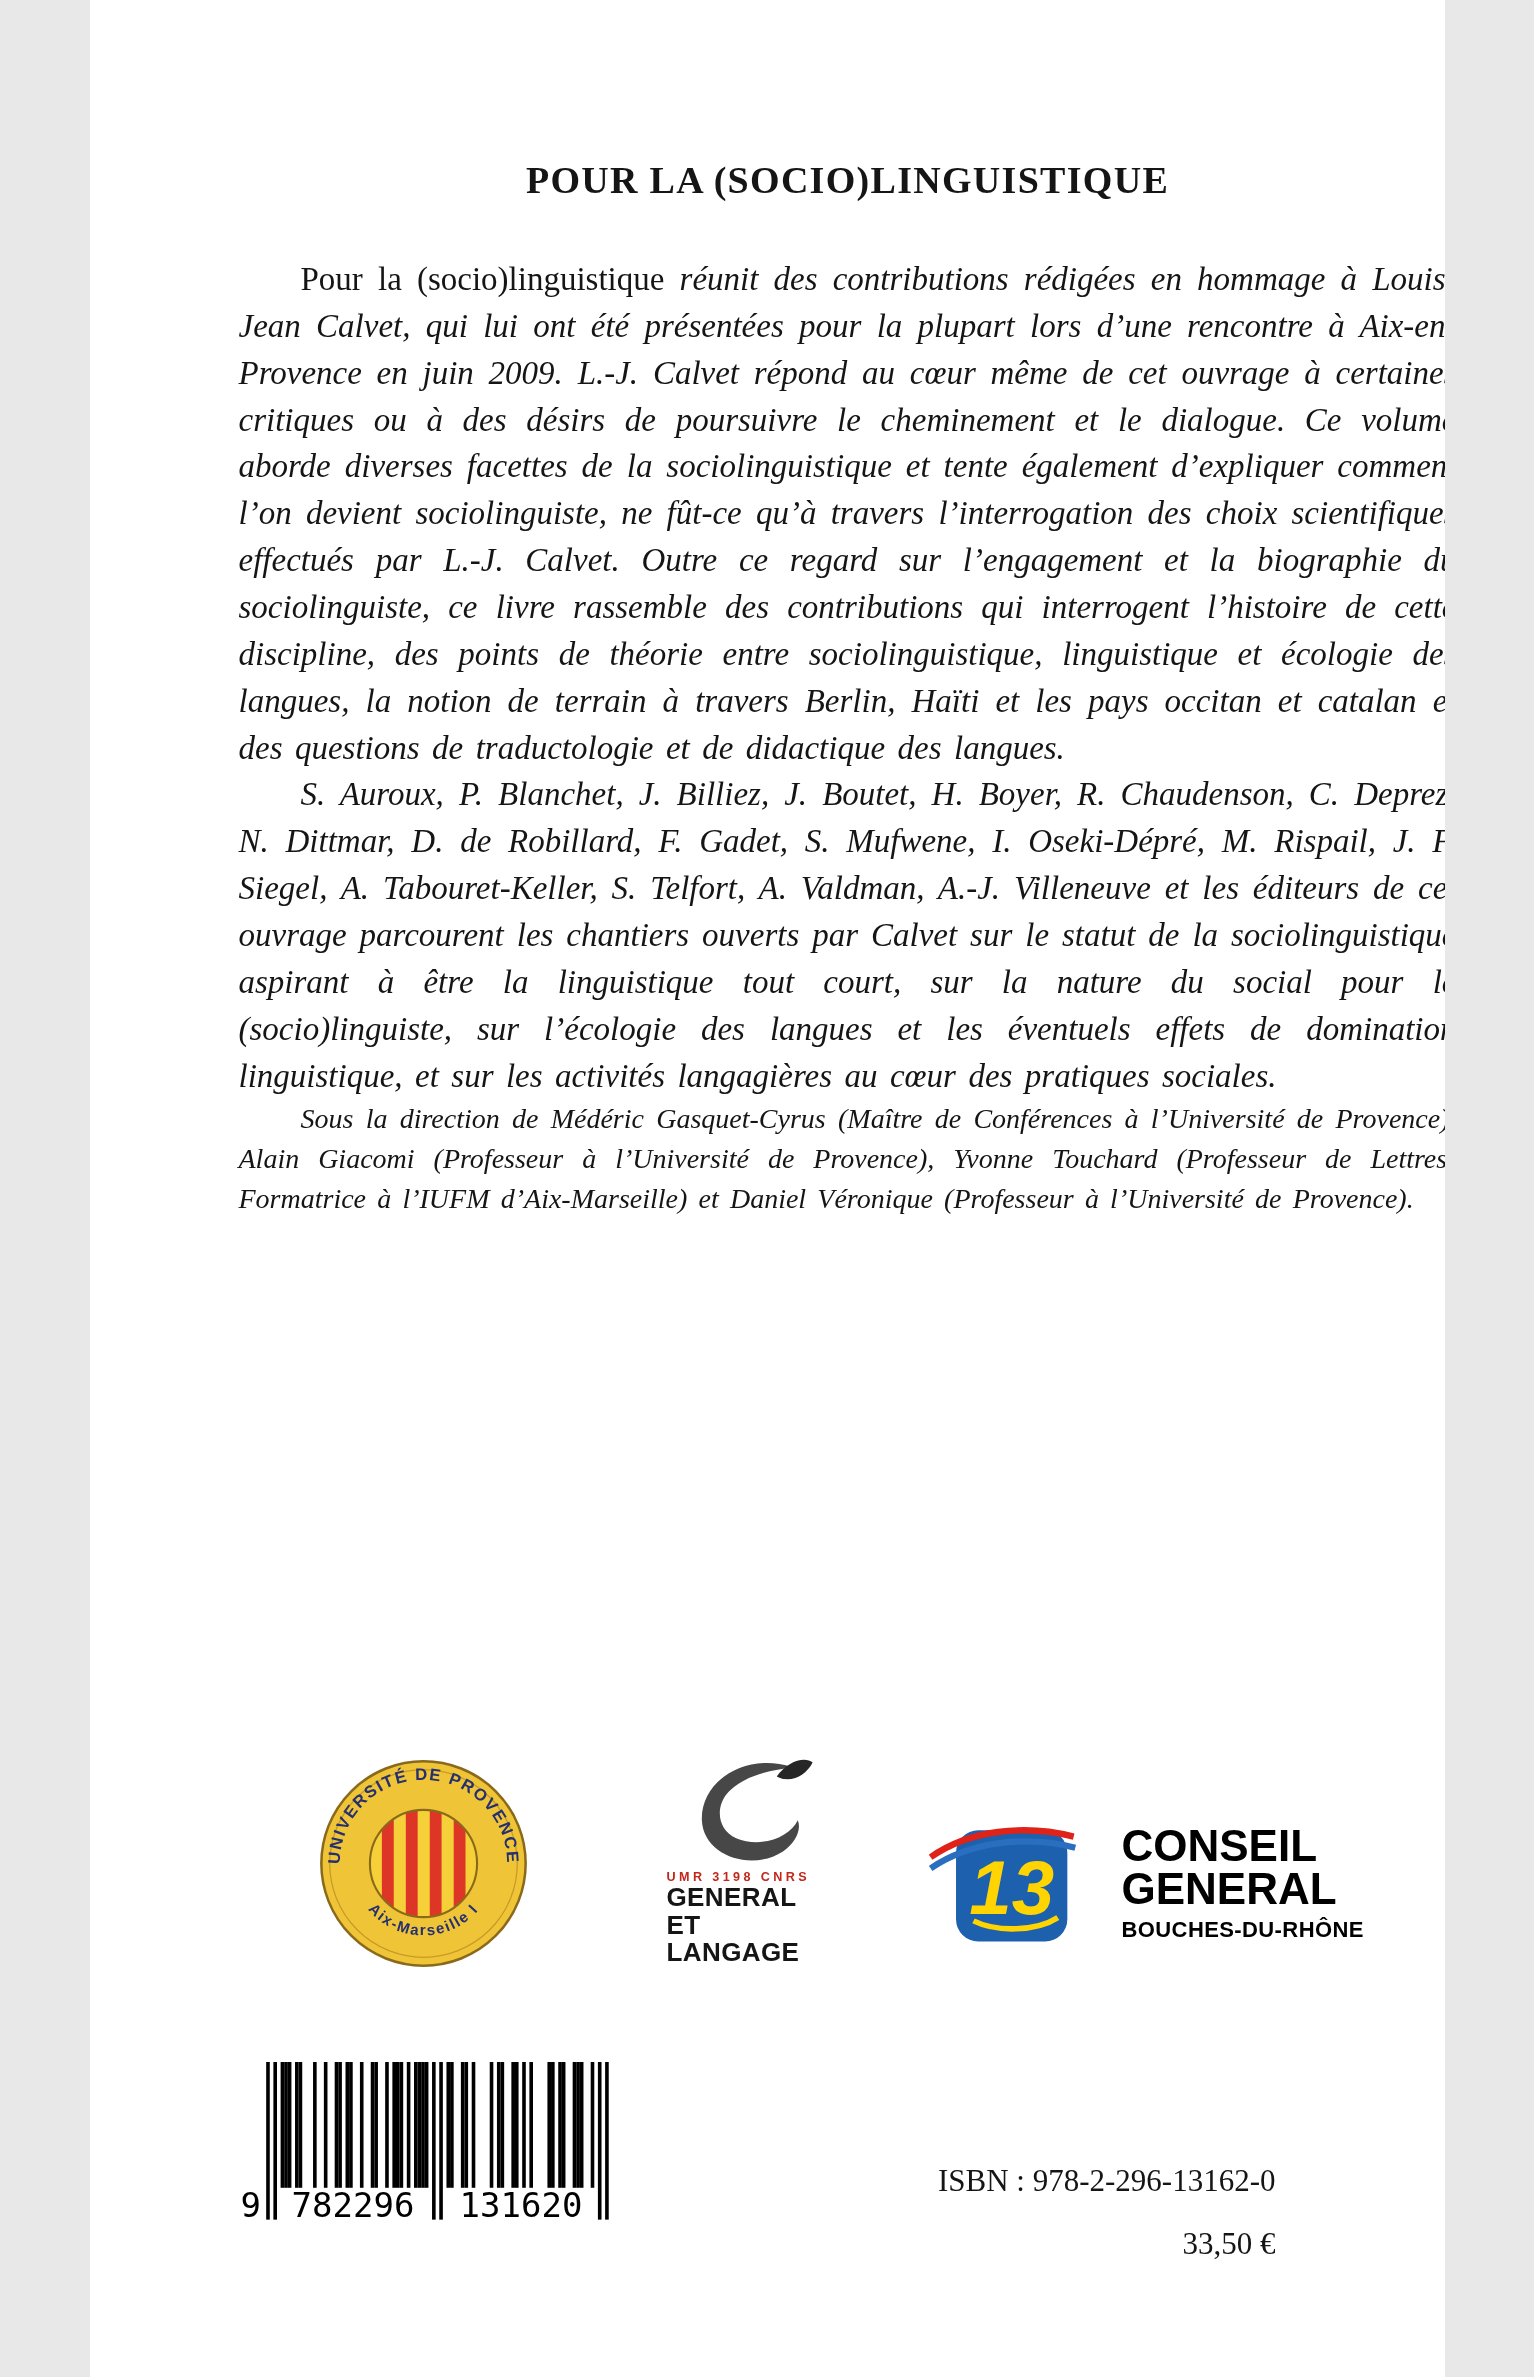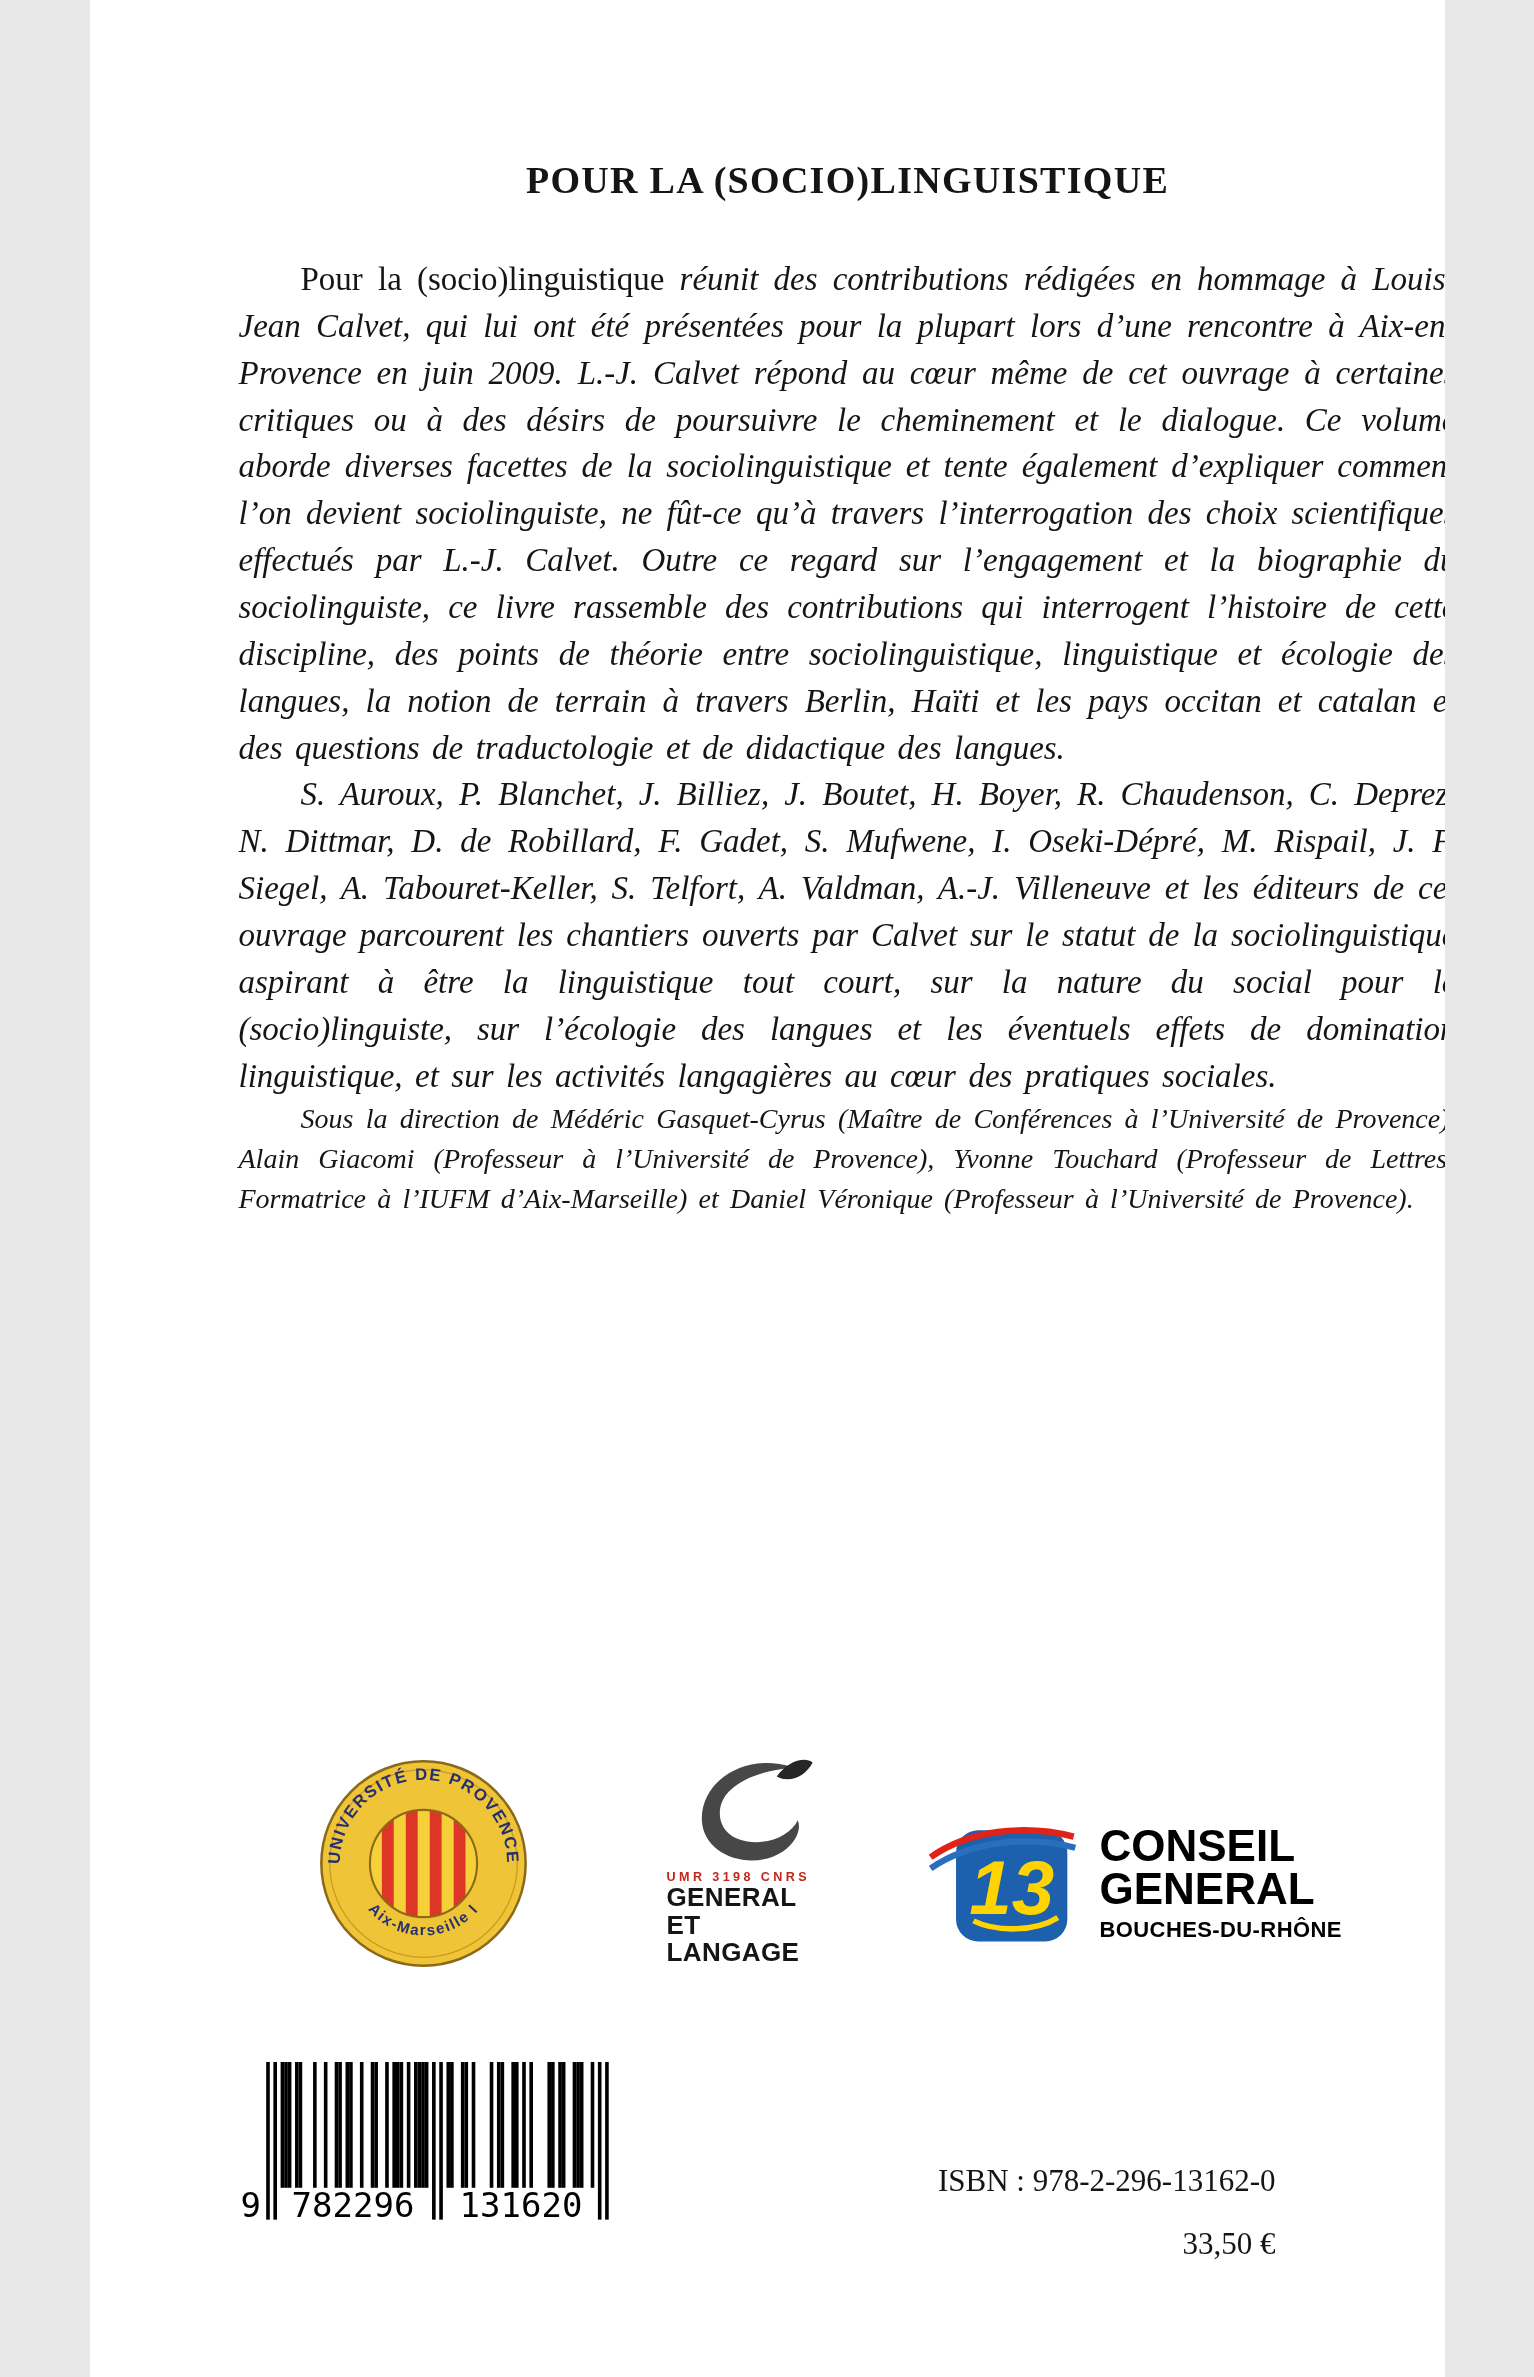--- a/index.html
+++ b/index.html
@@ -51,21 +51,21 @@
   .pl-umr{
     font-family:"Liberation Sans", sans-serif;
     font-size:12.6px;font-weight:bold;letter-spacing:3.4px;
     margin-top:3.4px;
   }
   .pl-name{
     font-family:"Liberation Sans", sans-serif;
     font-size:26px;font-weight:800;line-height:1.05;
     letter-spacing:0.4px;
   }
-  .logo-cg{position:absolute;left:839px;top:1817px;display:flex;align-items:center;gap:12px;}
+  .logo-cg{position:absolute;left:839px;top:1817px;display:flex;align-items:center;gap:34px;}
   .cg-text{font-family:"Liberation Sans", sans-serif;}
   .cg-big{font-size:44px;font-weight:bold;line-height:0.98;letter-spacing:0;color:#000;}
   .cg-small{font-size:22px;font-weight:bold;letter-spacing:0.4px;margin-top:6.7px;color:#000;}
   
   .barcode-block{position:absolute;left:151px;top:2062px;width:376px;height:168px;}
   .barcode-block svg{position:absolute;left:0;top:0;}
   .bc-digit{
     position:absolute;top:124px;height:39px;
     font-family:"DejaVu Sans Mono", monospace;
     font-size:34px;line-height:39px;color:#000;

